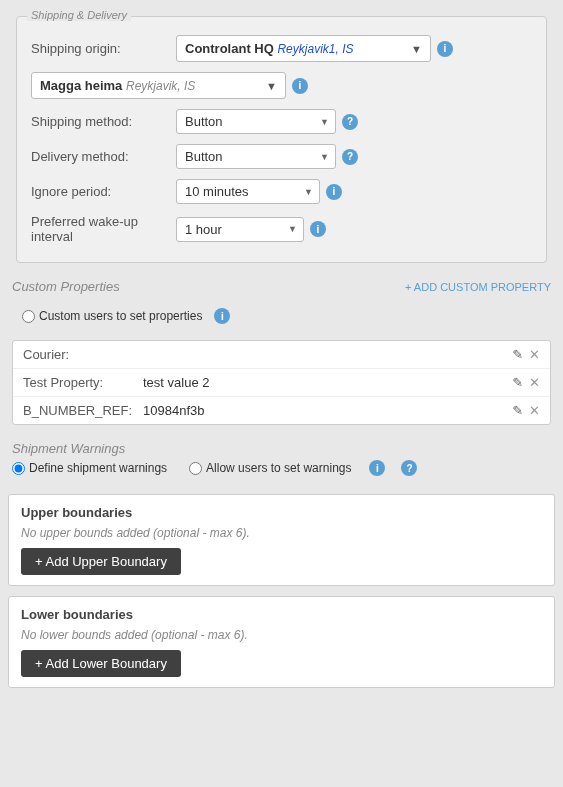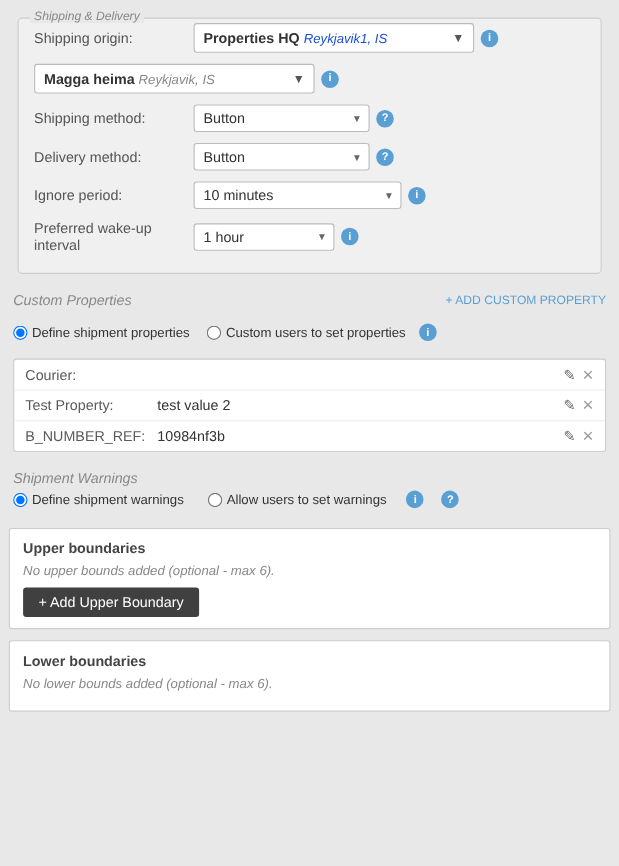--- a/index.html
+++ b/index.html
@@ -254,29 +254,29 @@
       padding: 5px 8px;
       width: 255px;
       cursor: pointer;
       justify-content: space-between;
     }
   </style>
 </head>
 <body>
 
 <div style="background:#e8e8e8; padding: 8px 8px 0;">
-  <div class="section-panel" style="padding-top:4px;">
+  <div class="section-panel" style="padding-top:18px;">
     <span class="section-title">Shipping &amp; Delivery</span>
 
     <div class="form-row">
       <div class="form-label">Shipping origin:</div>
       <div class="form-control-wrap">
         <div class="origin-box">
           <span>
-            <span class="origin-name">Properties HQ</span>
+            <span class="origin-name">Controlant HQ</span>
             <span class="origin-sub"> </span>
             <span class="origin-sub" style="font-style:italic;color:#1d4ed8;font-size:12px;">Reykjavik1, IS</span>
           </span>
           <span class="dropdown-arrow">▼</span>
         </div>
         <span class="info-icon">i</span>
       </div>
     </div>
 
     <div class="form-row">
@@ -313,21 +313,21 @@
           </select>
         </div>
         <span class="help-icon">?</span>
       </div>
     </div>
 
     <div class="form-row">
       <div class="form-label">Ignore period:</div>
       <div class="form-control-wrap">
         <div class="select-wrapper">
-          <select class="dropdown-select" style="width:189px;">
+          <select class="dropdown-select" style="width:144px;">
             <option>10 minutes</option>
           </select>
         </div>
         <span class="info-icon">i</span>
       </div>
     </div>
 
     <div class="form-row" style="margin-bottom:4px;">
       <div class="form-label">Preferred wake-up interval</div>
       <div class="form-control-wrap">
@@ -342,24 +342,20 @@
   </div>
 </div>
 
 <div style="background:#e8e8e8; padding: 4px 8px 0;">
   <div class="custom-props-header" style="padding: 4px 4px 4px;">
     <span class="section-heading">Custom Properties</span>
     <a class="add-custom-link">+ ADD CUSTOM PROPERTY</a>
   </div>
 
   <div class="radio-row" style="padding: 0 4px 6px;">
-    <label>
-      <input type="radio" name="customprop" checked="" style="">
-      <span>Define shipment properties</span>
-    </label>
     <label style="margin-left:10px;">
       <input type="radio" name="customprop" style="">
       <span>Custom users to set properties</span>
     </label>
     <span class="info-icon" style="margin-left:6px;">i</span>
   </div>
 
   <div class="props-table" style="margin: 0 4px 8px;">
 
     <div class="prop-row">
@@ -411,14 +407,15 @@
 
   <div class="boundary-box">
     <div class="boundary-title">Upper boundaries</div>
     <div class="boundary-empty">No upper bounds added (optional - max 6).</div>
     <button class="add-btn">+ Add Upper Boundary</button>
   </div>
 
   <div class="boundary-box">
     <div class="boundary-title">Lower boundaries</div>
     <div class="boundary-empty">No lower bounds added (optional - max 6).</div>
+    <button class="add-btn">+ Add Lower Boundary</button>
   </div>
 </div>
 
 </body></html>

